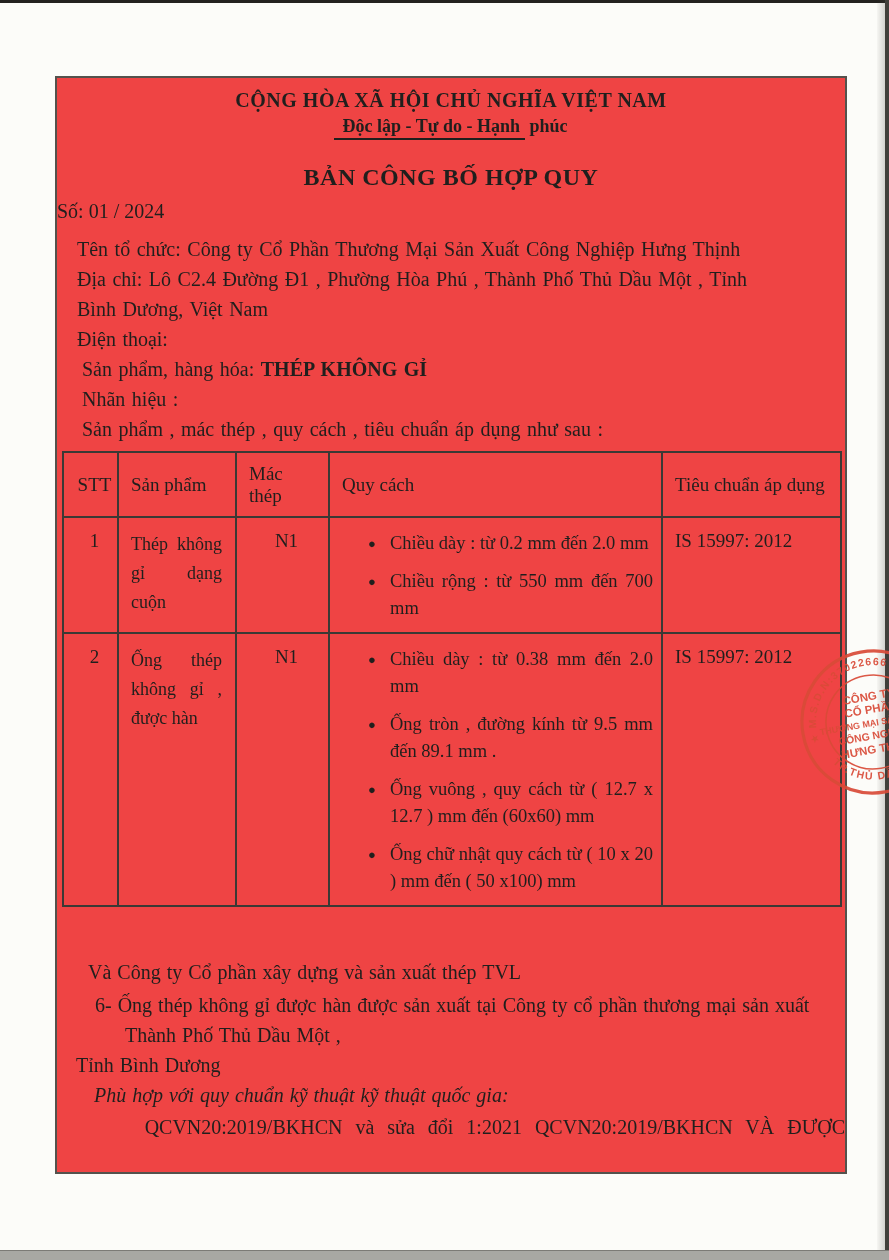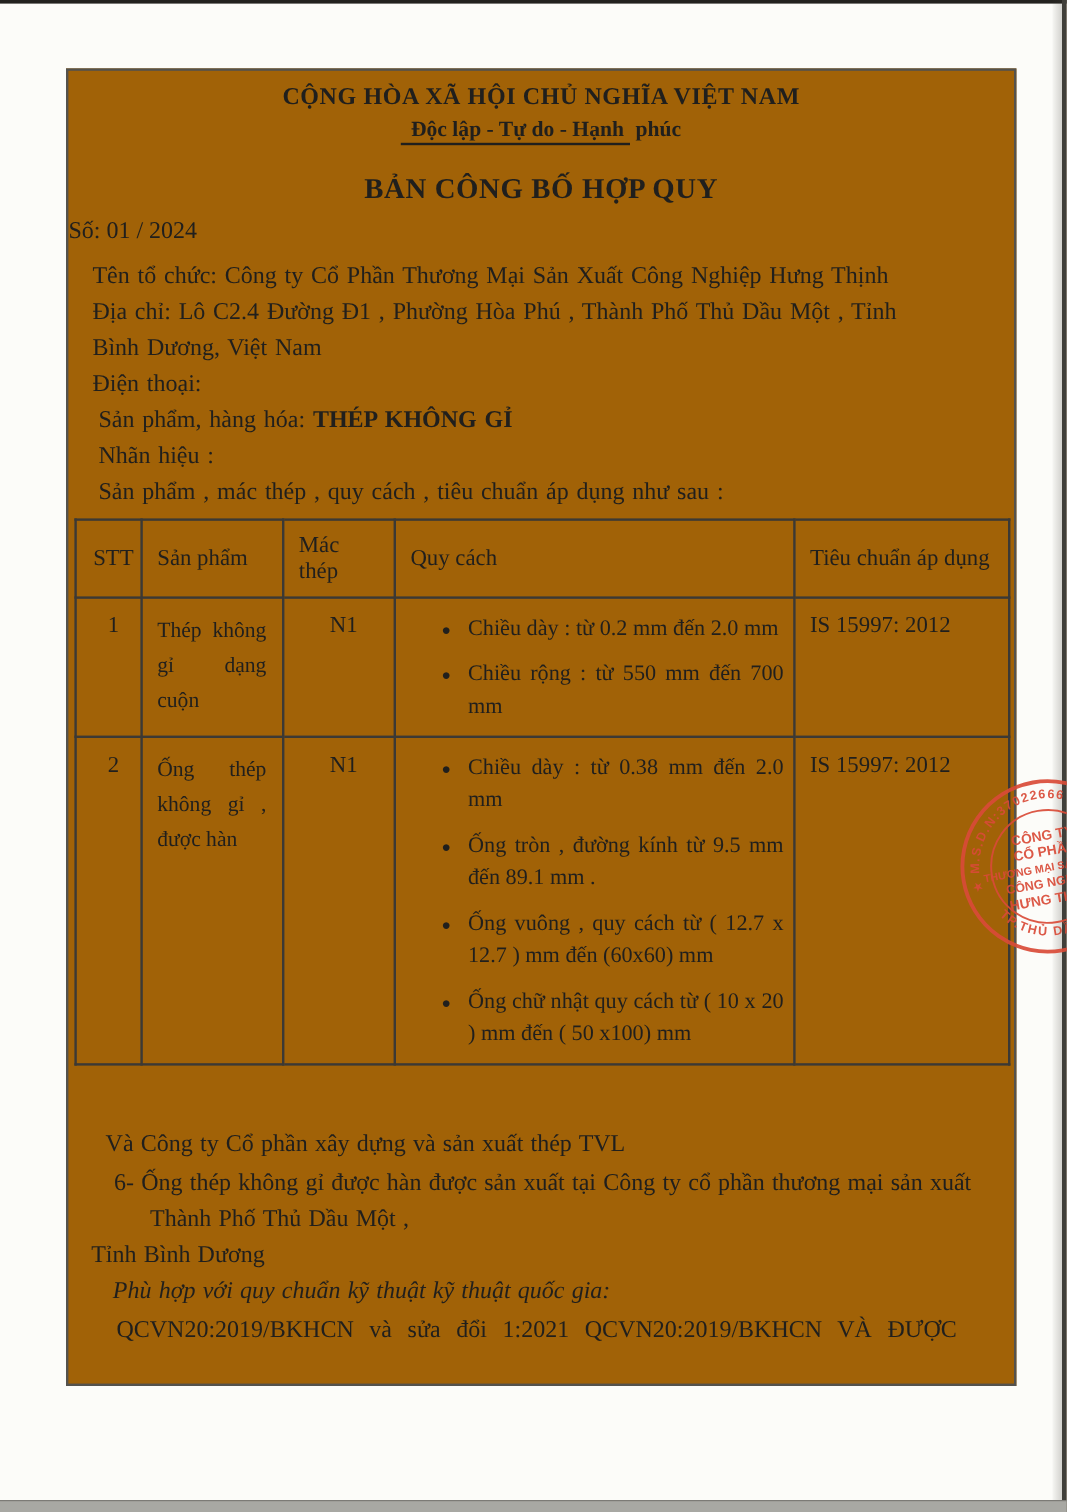--- a/index.html
+++ b/index.html
@@ -14,24 +14,24 @@
   
   .top-edge   { position:absolute; top:0; left:0; width:100%; height:3px; background:#23221f; }
   .right-edge { position:absolute; top:0; right:0; width:4px; height:100%; background:#403f3a; }
   .right-shade{ position:absolute; top:0; right:4px; width:8px; height:100%;
                 background:linear-gradient(to right, rgba(60,58,50,0.03), rgba(60,58,50,0.22)); }
   .bottom-edge{ position:absolute; bottom:0; left:0; width:100%; height:9px;
                 background:#a8a8a3; border-top:1px solid #7c7b76; }
 
   
   .frame {
-    position:absolute; left:55px; top:57px;
+    position:absolute; left:55px; top:76px;
     width:788px; height:1094px;
     border:2px solid #54524d;
-    background:#a16207;
+    background:#ef4444;
   }
 
   .nat-title  { margin-top:11px; text-align:center; font-weight:bold; font-size:20px; letter-spacing:0.5px; }
   .motto      { margin-top:4px;  text-align:center; font-weight:bold; font-size:18px; }
   .motto-main { border-bottom:2px solid #201f1d; padding:0 5px 2px 8px; }
   .doc-title  { margin-top:27px; text-align:center; font-weight:bold; font-size:24px; letter-spacing:0.5px; }
   .doc-number { margin-top:9px;  text-align:left; font-size:20px; }
 
   .info { margin-top:11px; padding:0 14px 0 20px; font-size:20px; line-height:30px; word-spacing:1.5px; }
   .info .indent { padding-left:5px; }
@@ -65,21 +65,21 @@
 
   .notes { margin-top:50px; font-size:20px; line-height:30px; word-spacing:1px; }
   .nl { white-space:nowrap; }
   .nl1 { margin-left:40px; }
   .nl2 { margin-left:31px; }
   .nl3 { margin-left:38px; margin-top:3px; }
   .nl4 { margin-left:68px; }
   .nl5 { margin-left:68px; }
   .nl6 { margin-left:19px; }
   .nl7 { margin-left:37px;font-style:italic; }
-  .nl8 { margin-left:40px; margin-top:2px; word-spacing:8px; }
+  .nl8 { margin-left:40px; margin-top:2px; word-spacing:8px;text-align:right; }
   .nl9 { margin-left:3px; word-spacing:1.5px; }
 
   
   .stamp {
     position:absolute; left:782px; top:631px;
     width:182px; height:182px;
     opacity:0.92;
   }
   .stamp text {
     font-family:"Liberation Sans", "DejaVu Sans", sans-serif;

